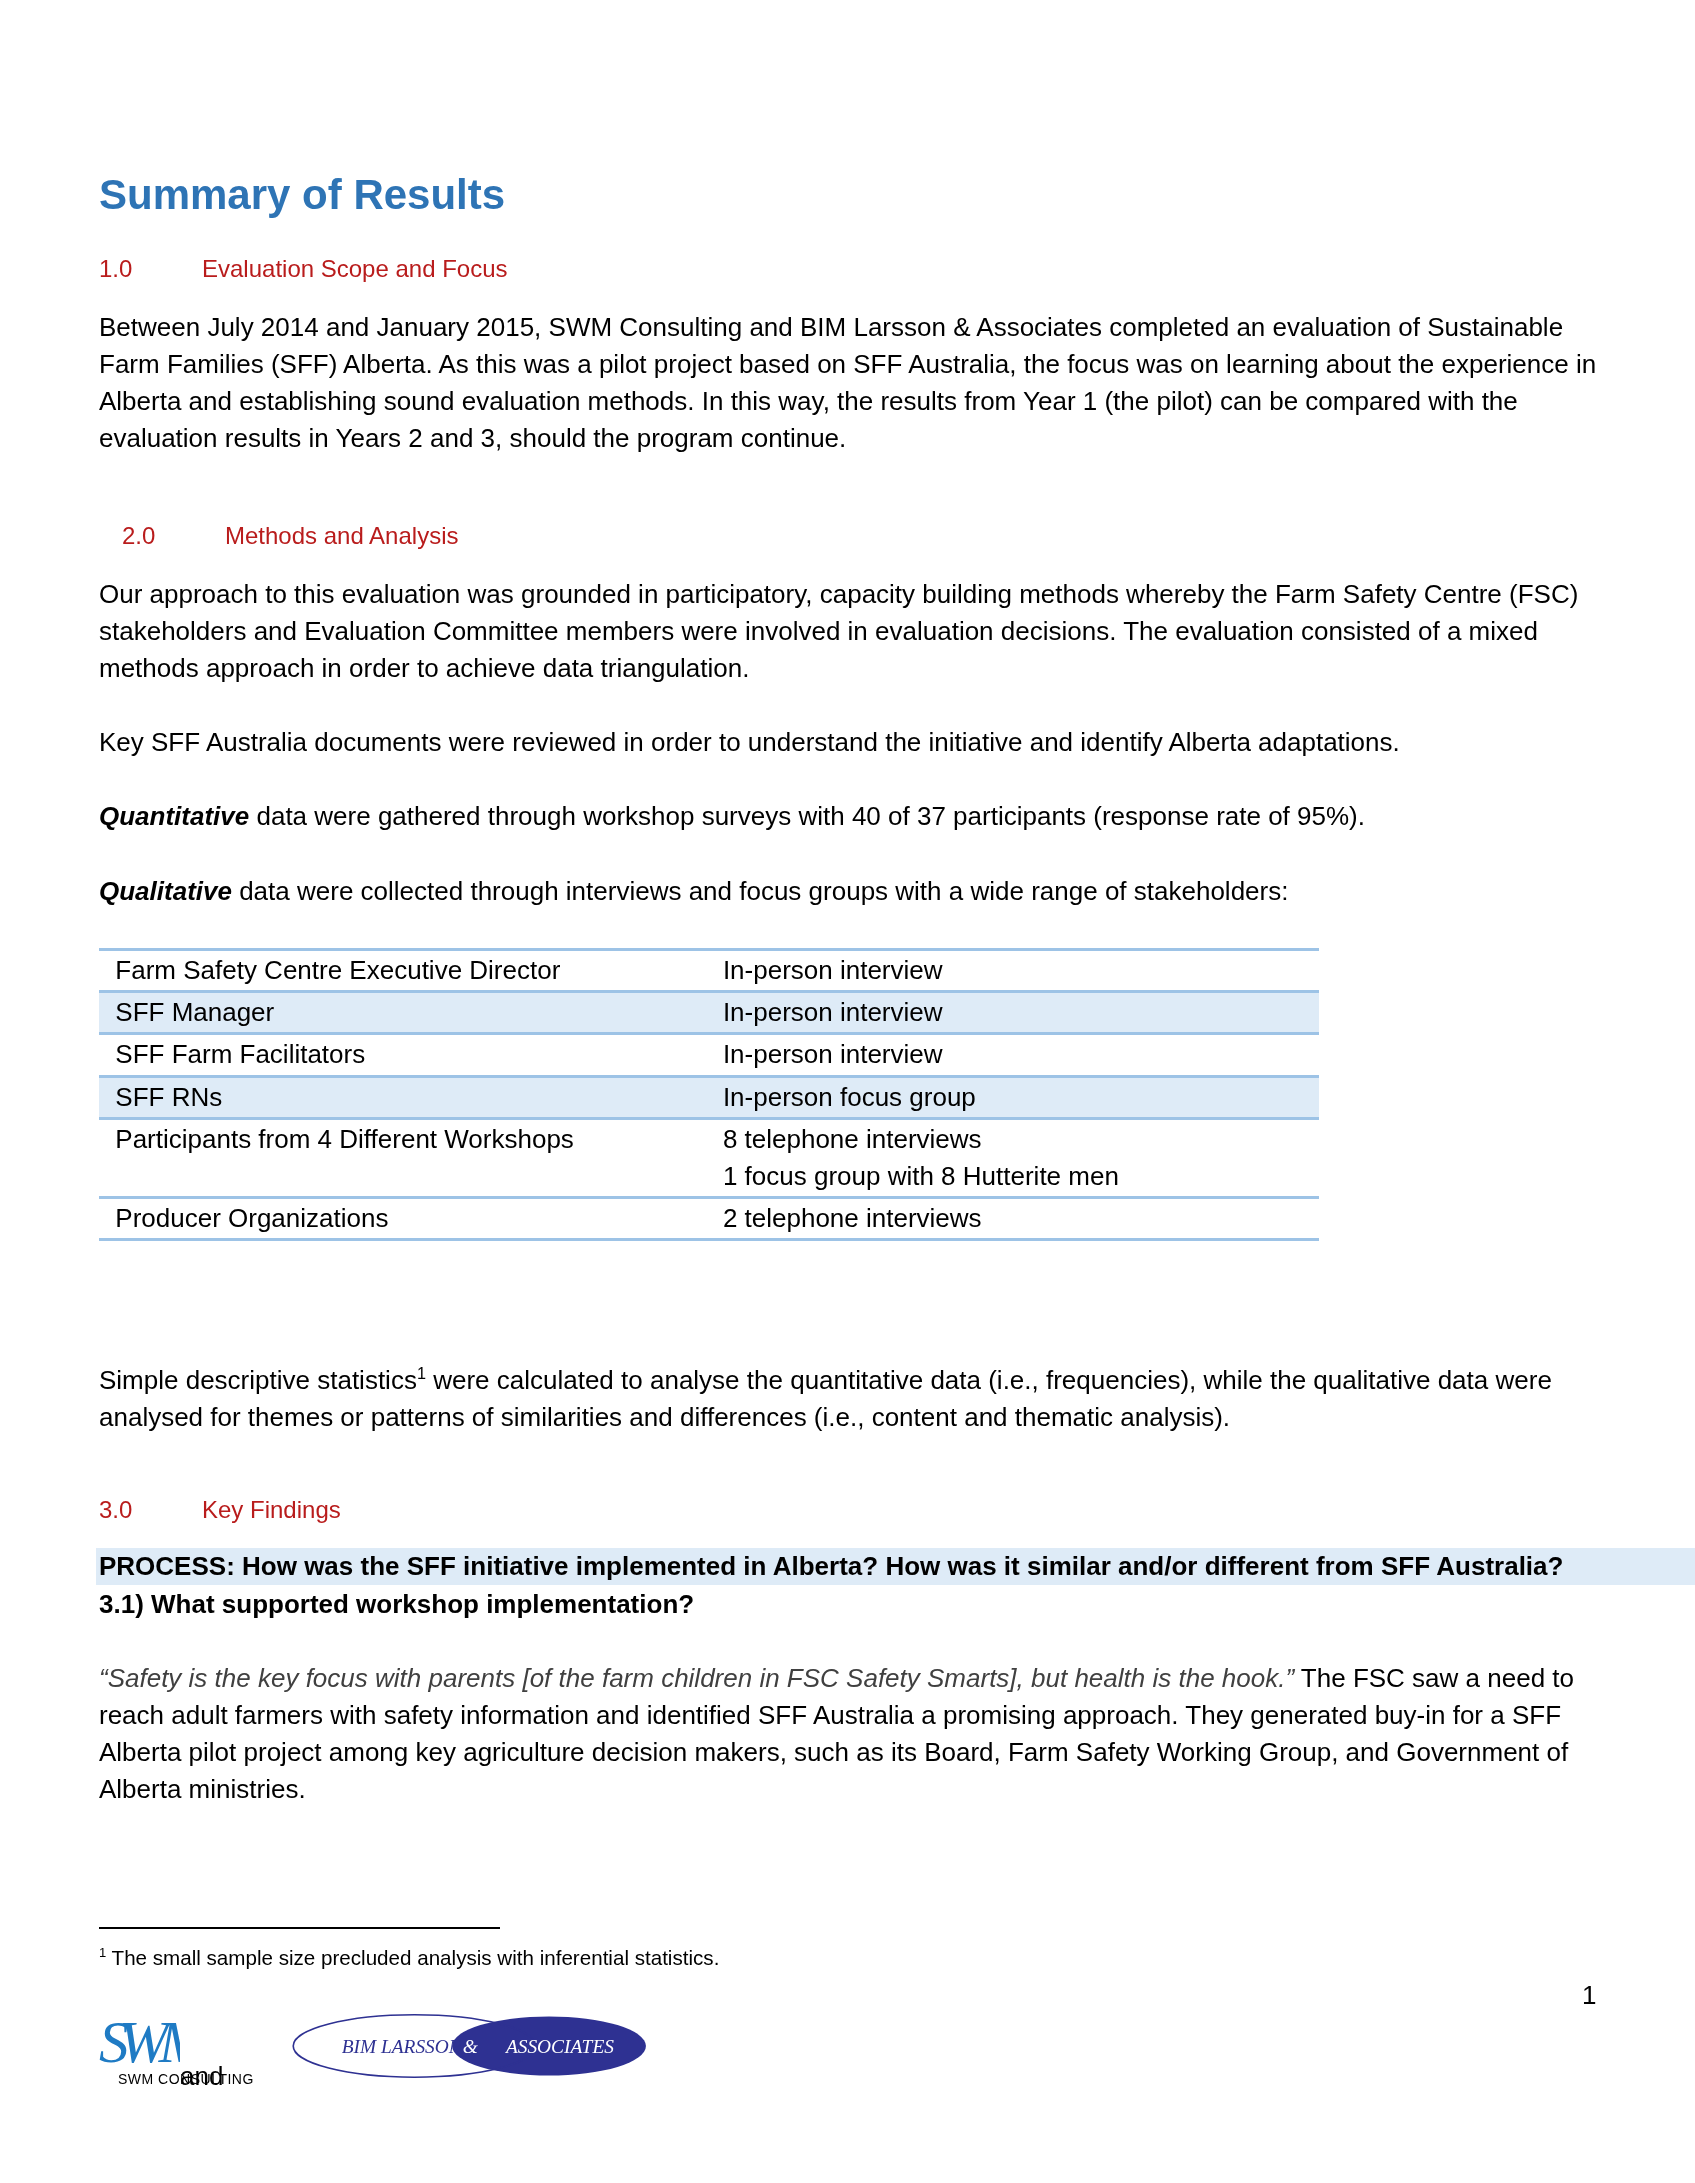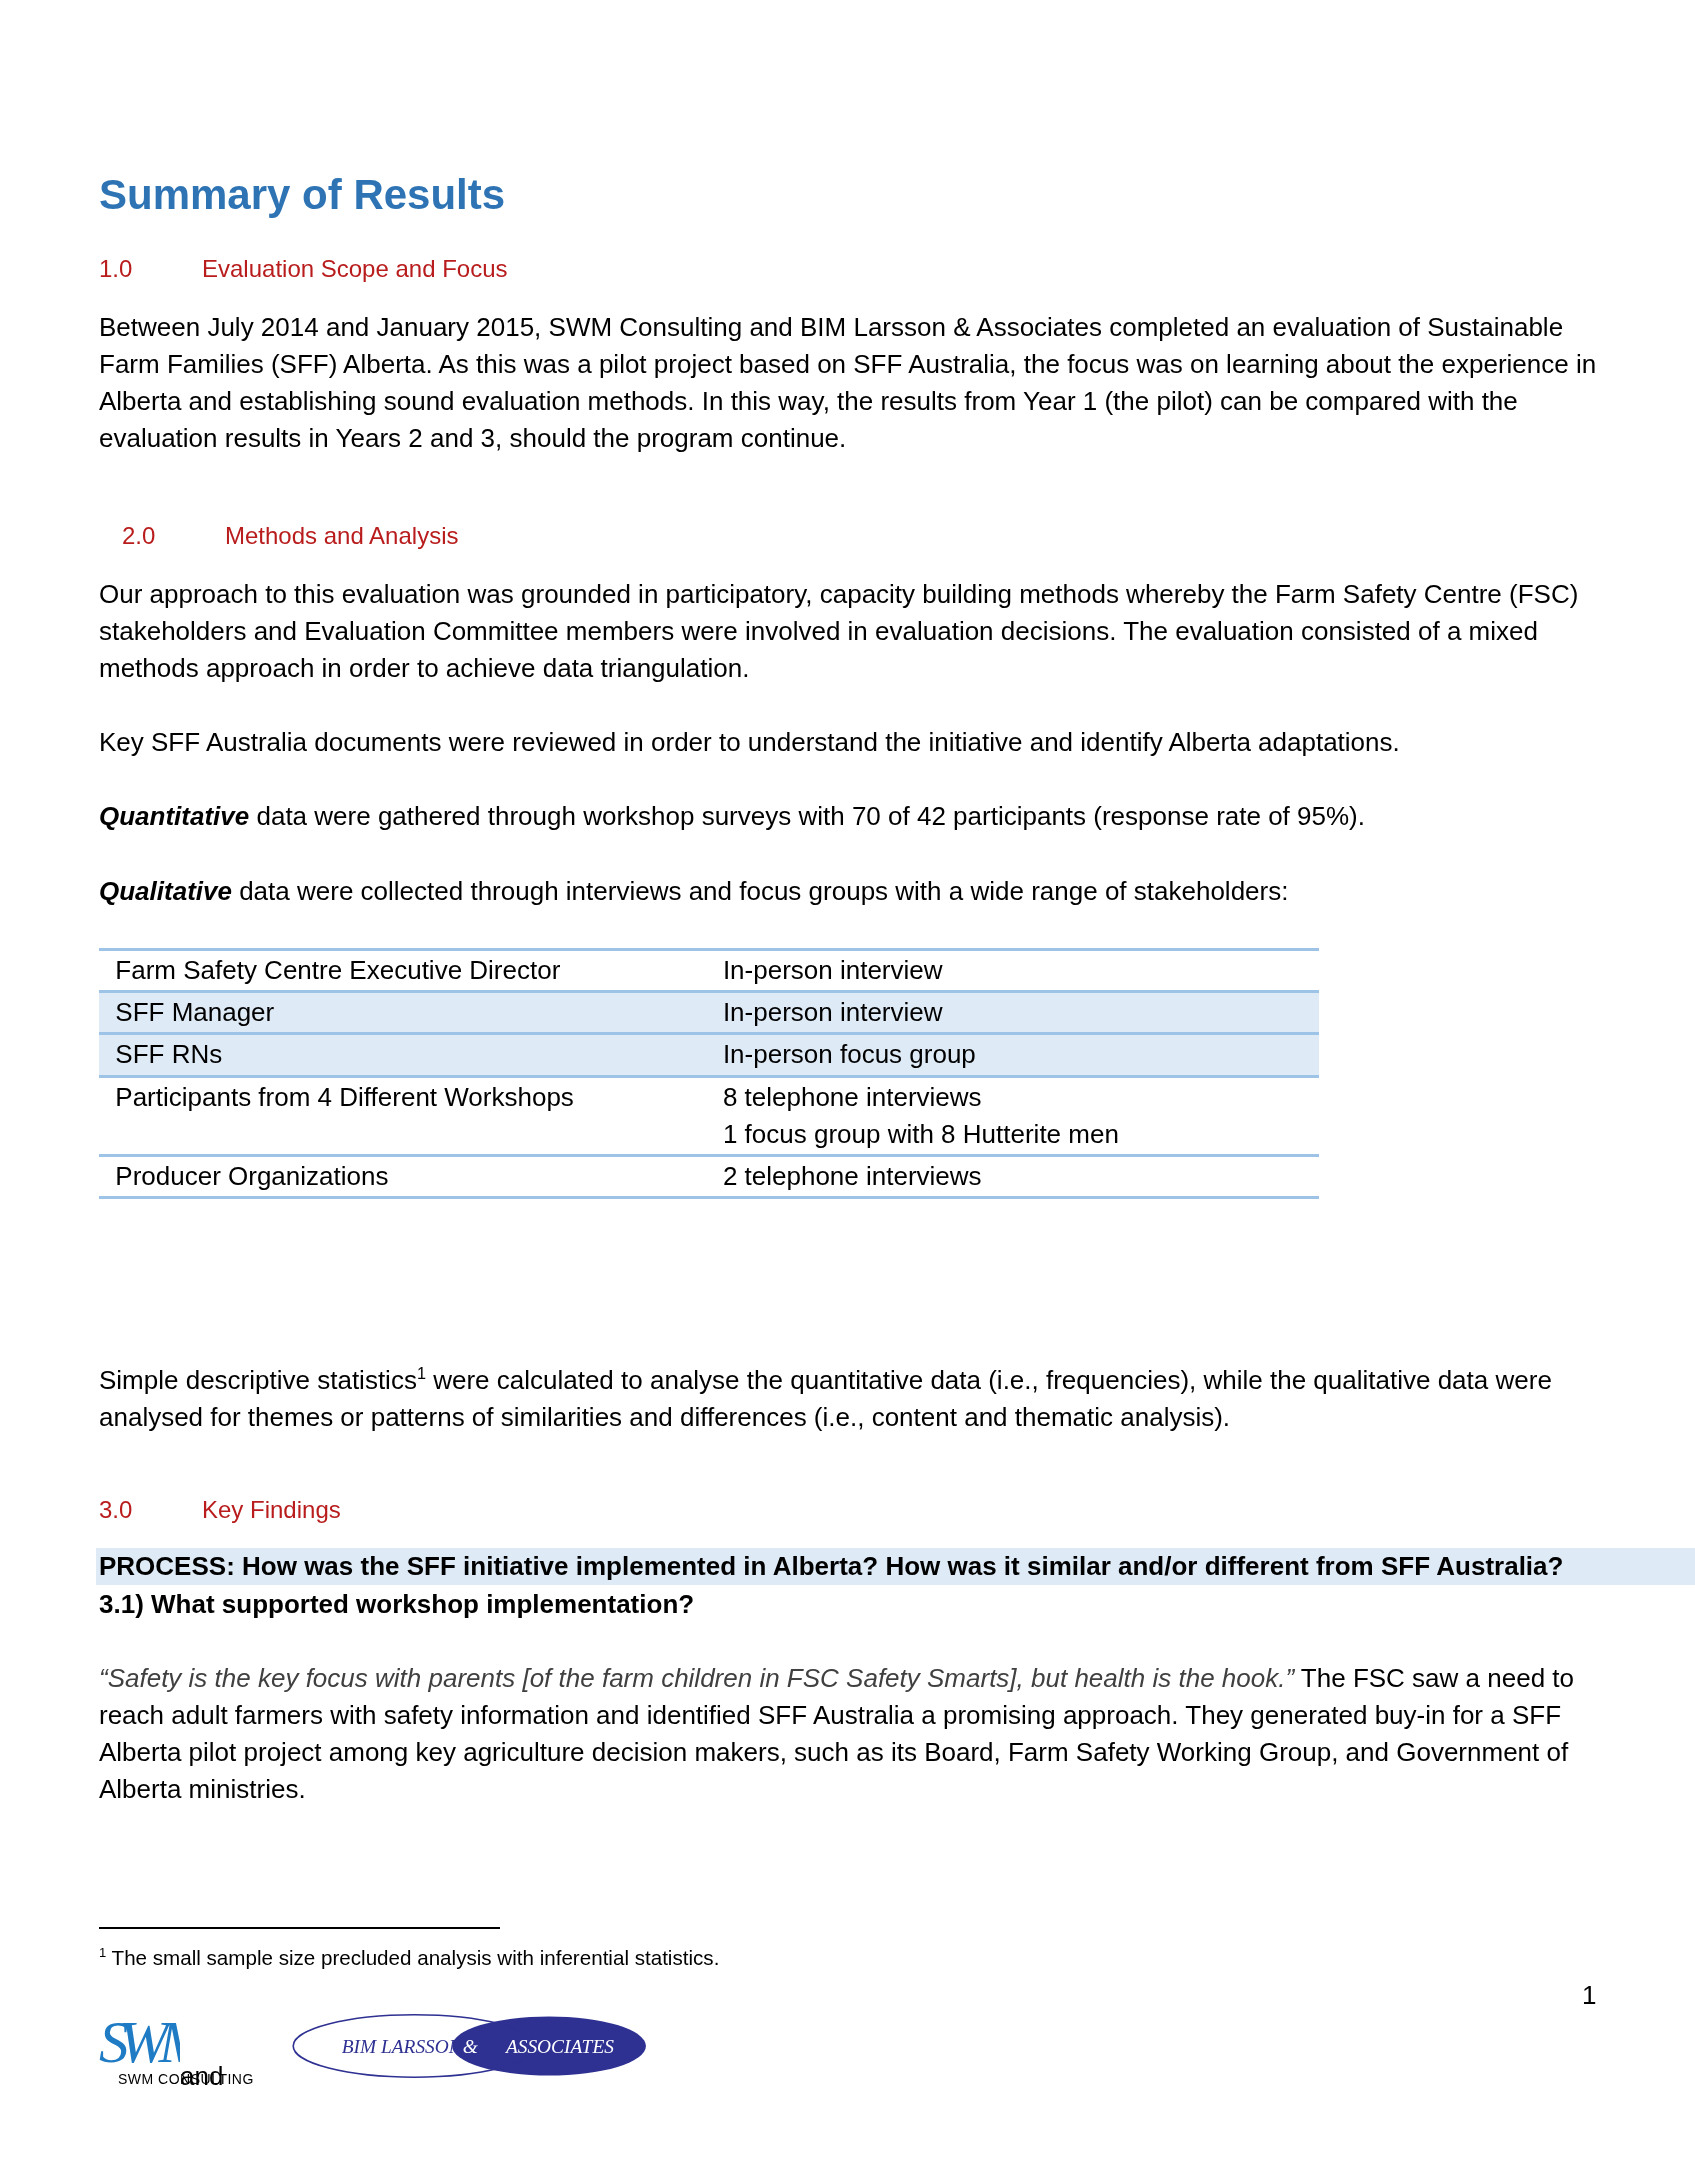--- a/index.html
+++ b/index.html
@@ -39,31 +39,35 @@
   <h2 class="h1" style="top:255px;">
     <span class="num">1.0</span><span>Evaluation Scope and Focus</span>
   </h2>
   <p class="para" style="top:309px;">Between July 2014 and January 2015, SWM Consulting and BIM Larsson &amp; Associates completed an evaluation of Sustainable Farm Families (SFF) Alberta. As this was a pilot project based on SFF Australia, the focus was on learning about the experience in Alberta and establishing sound evaluation methods. In this way, the results from Year 1 (the pilot) can be compared with the evaluation results in Years 2 and 3, should the program continue.</p>
 
   <h2 class="h1" style="top:522px;margin-left:23px;">
     <span class="num">2.0</span><span>Methods and Analysis</span>
   </h2>
   <p class="para" style="top:576px;">Our approach to this evaluation was grounded in participatory, capacity building methods whereby the Farm Safety Centre (FSC) stakeholders and Evaluation Committee members were involved in evaluation decisions. The evaluation consisted of a mixed methods approach in order to achieve data triangulation.</p>
   <p class="para" style="top:724px;">Key SFF Australia documents were reviewed in order to understand the initiative and identify Alberta adaptations.</p>
-  <p class="para" style="top:798px;"><b><i>Quantitative</i></b><span> data were gathered through workshop surveys with 70 of 42 participants (response rate of 95%).</span></p>
+  <p class="para" style="top:798px;"><b><i>Quantitative</i></b><span> data were gathered through workshop surveys with 40 of 37 participants (response rate of 95%).</span></p>
   <p class="para" style="top:873px;"><b><i>Qualitative</i></b><span> data were collected through interviews and focus groups with a wide range of stakeholders:</span></p>
 
   <table class="stake">
     <tbody>
       <tr>
           <td class="c1">Farm Safety Centre Executive Director</td>
           <td>In-person interview</td>
         </tr>
       <tr class="shade">
           <td class="c1">SFF Manager</td>
+          <td>In-person interview</td>
+        </tr>
+      <tr>
+          <td class="c1">SFF Farm Facilitators</td>
           <td>In-person interview</td>
         </tr>
       <tr class="shade">
           <td class="c1">SFF RNs</td>
           <td>In-person focus group</td>
         </tr>
       <tr>
           <td class="c1">Participants from 4 Different Workshops</td>
           <td>
             <div>8 telephone interviews</div>

